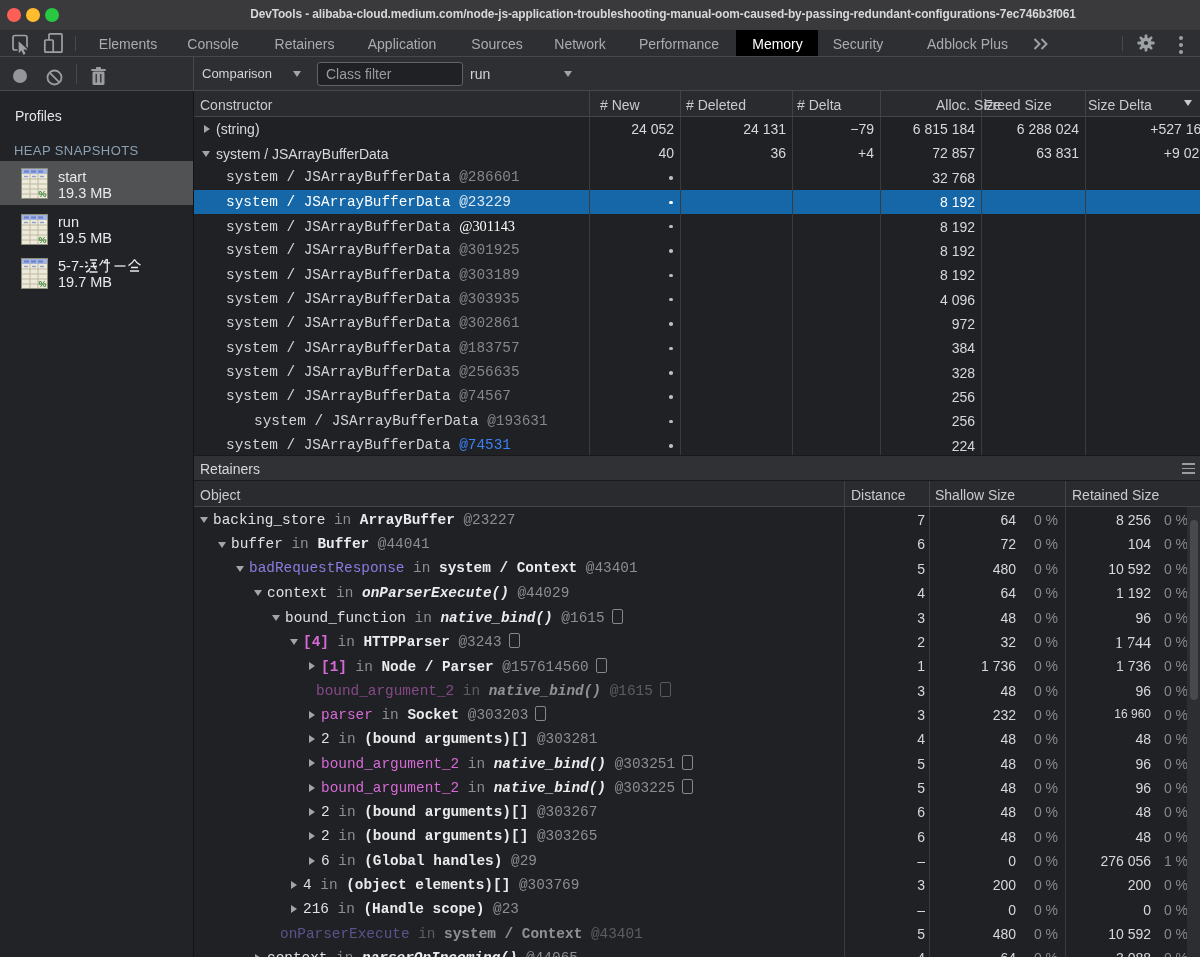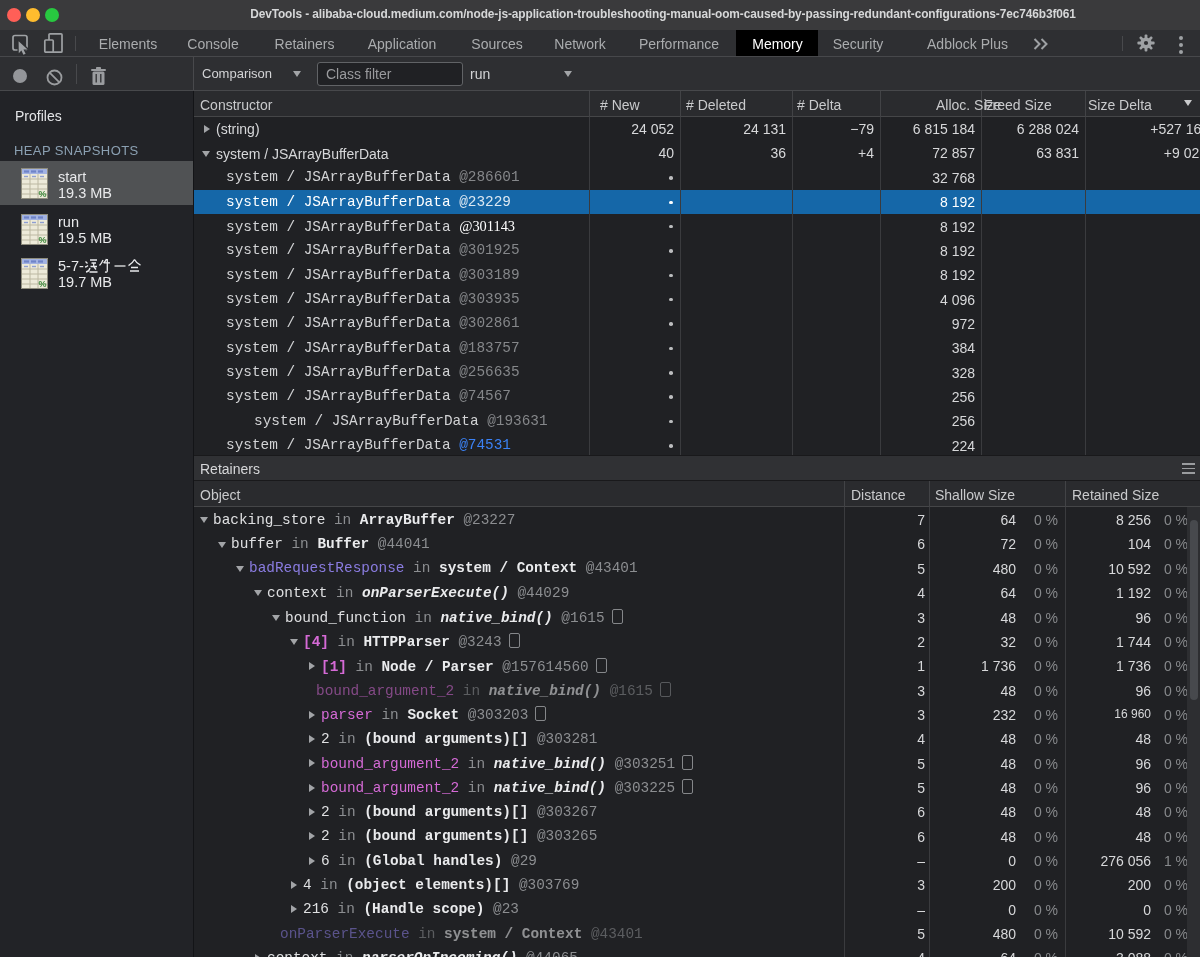--- a/index.html
+++ b/index.html
@@ -307,21 +307,21 @@
 <div class="num" style="right:275px;top:609.5px;font-size:14px;">3</div>
 <div class="num" style="right:184px;top:609.5px;font-size:14px;">48</div>
 <div class="pct" style="right:142px;top:609.5px;">0 %</div>
 <div class="num" style="right:49px;top:609.5px;font-size:14px;">96</div>
 <div class="pct" style="right:12px;top:609.5px;">0 %</div>
 <div class="tri-d" style="left:290px;top:638.9px;"></div>
 <div class="txt mono" style="left:303px;top:633.3px;"><span class="mag b">[4]</span><span class="g"> in </span><span class="wb">HTTPParser</span><span class="g"> @3243</span><span class="box"></span></div>
 <div class="num" style="right:275px;top:633.8px;font-size:14px;">2</div>
 <div class="num" style="right:184px;top:633.8px;font-size:14px;">32</div>
 <div class="pct" style="right:142px;top:633.8px;">0 %</div>
-<div class="num" style="right:49px;top:633.8px;font-size:14px;">1 744</div>
+<div class="num" style="right:49px;top:633.8px;font-size:16px;font-family:Liberation Serif, serif;">1 744</div>
 <div class="pct" style="right:12px;top:633.8px;">0 %</div>
 <div class="tri-r" style="left:309px;top:661.8px;"></div>
 <div class="txt mono" style="left:321px;top:657.7px;"><span class="mag b">[1]</span><span class="g"> in </span><span class="wb">Node / Parser</span><span class="g"> @157614560</span><span class="box"></span></div>
 <div class="num" style="right:275px;top:658.2px;font-size:14px;">1</div>
 <div class="num" style="right:184px;top:658.2px;font-size:14px;">1 736</div>
 <div class="pct" style="right:142px;top:658.2px;">0 %</div>
 <div class="num" style="right:49px;top:658.2px;font-size:14px;">1 736</div>
 <div class="pct" style="right:12px;top:658.2px;">0 %</div>
 <div class="txt mono dim" style="left:316px;top:682.0px;"><span class="mag">bound_argument_2</span><span class="g"> in </span><span class="wb i">native_bind()</span><span class="g"> @1615</span><span class="box"></span></div>
 <div class="num" style="right:275px;top:682.5px;font-size:14px;">3</div>

